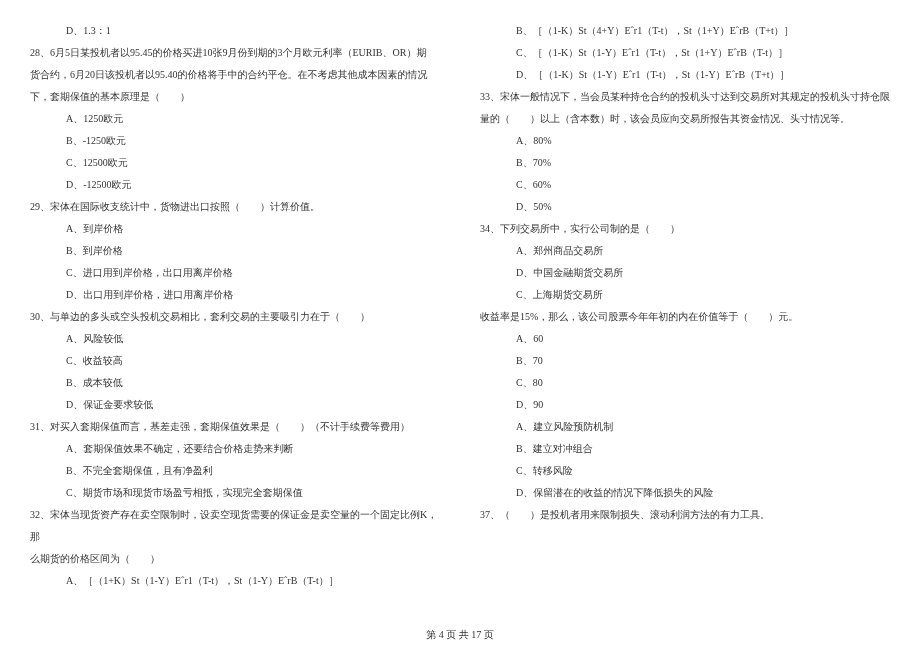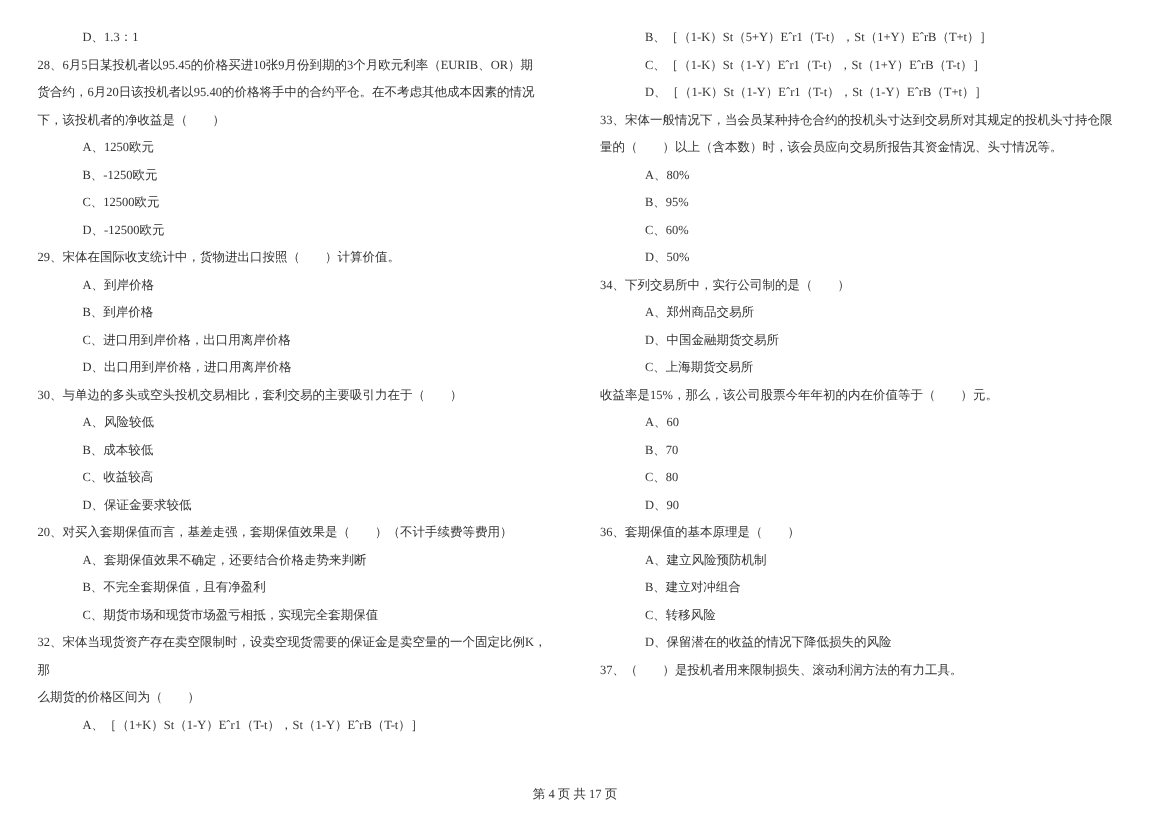--- a/index.html
+++ b/index.html
@@ -50,64 +50,63 @@
     }
   </style>
 </head>
 <body>
 
 <div class="page">
   <div class="column">
     <span class="option q-indent">D、1.3：1</span>
     <span class="question-text">28、6月5日某投机者以95.45的价格买进10张9月份到期的3个月欧元利率（EURIB、OR）期</span>
     <span class="question-text continuation">货合约，6月20日该投机者以95.40的价格将手中的合约平仓。在不考虑其他成本因素的情况</span>
-    <span class="question-text continuation">下，该投机者的净收益是（　　）</span>
+    <span class="question-text continuation">下，套期保值的基本原理是（　　）</span>
     <span class="option">A、1250欧元</span>
     <span class="option">B、-1250欧元</span>
     <span class="option">C、12500欧元</span>
     <span class="option">D、-12500欧元</span>
     <span class="question-text">29、宋体在国际收支统计中，货物进出口按照（　　）计算价值。</span>
     <span class="option">A、到岸价格</span>
     <span class="option">B、到岸价格</span>
     <span class="option">C、进口用到岸价格，出口用离岸价格</span>
     <span class="option">D、出口用到岸价格，进口用离岸价格</span>
     <span class="question-text">30、与单边的多头或空头投机交易相比，套利交易的主要吸引力在于（　　）</span>
     <span class="option">A、风险较低</span>
+    <span class="option">C、收益较高</span>
     <span class="option">B、成本较低</span>
-    <span class="option">C、收益较高</span>
     <span class="option">D、保证金要求较低</span>
-    <span class="question-text">20、对买入套期保值而言，基差走强，套期保值效果是（　　）（不计手续费等费用）</span>
+    <span class="question-text">31、对买入套期保值而言，基差走强，套期保值效果是（　　）（不计手续费等费用）</span>
     <span class="option">A、套期保值效果不确定，还要结合价格走势来判断</span>
     <span class="option">B、不完全套期保值，且有净盈利</span>
     <span class="option">C、期货市场和现货市场盈亏相抵，实现完全套期保值</span>
     <span class="question-text">32、宋体当现货资产存在卖空限制时，设卖空现货需要的保证金是卖空量的一个固定比例K，那</span>
     <span class="question-text continuation">么期货的价格区间为（　　）</span>
     <span class="option">A、［（1+K）St（1-Y）Eˆr1（T-t），St（1-Y）EˆrB（T-t）］</span>
   </div>
 
   <div class="column">
-    <span class="option">B、［（1-K）St（5+Y）Eˆr1（T-t），St（1+Y）EˆrB（T+t）］</span>
+    <span class="option">B、［（1-K）St（4+Y）Eˆr1（T-t），St（1+Y）EˆrB（T+t）］</span>
     <span class="option">C、［（1-K）St（1-Y）Eˆr1（T-t），St（1+Y）EˆrB（T-t）］</span>
     <span class="option">D、［（1-K）St（1-Y）Eˆr1（T-t），St（1-Y）EˆrB（T+t）］</span>
     <span class="question-text">33、宋体一般情况下，当会员某种持仓合约的投机头寸达到交易所对其规定的投机头寸持仓限</span>
     <span class="question-text continuation">量的（　　）以上（含本数）时，该会员应向交易所报告其资金情况、头寸情况等。</span>
     <span class="option">A、80%</span>
-    <span class="option">B、95%</span>
+    <span class="option">B、70%</span>
     <span class="option">C、60%</span>
     <span class="option">D、50%</span>
     <span class="question-text">34、下列交易所中，实行公司制的是（　　）</span>
     <span class="option">A、郑州商品交易所</span>
     <span class="option">D、中国金融期货交易所</span>
     <span class="option">C、上海期货交易所</span>
     <span class="question-text continuation">收益率是15%，那么，该公司股票今年年初的内在价值等于（　　）元。</span>
     <span class="option">A、60</span>
     <span class="option">B、70</span>
     <span class="option">C、80</span>
     <span class="option">D、90</span>
-    <span class="question-text">36、套期保值的基本原理是（　　）</span>
     <span class="option">A、建立风险预防机制</span>
     <span class="option">B、建立对冲组合</span>
     <span class="option">C、转移风险</span>
     <span class="option">D、保留潜在的收益的情况下降低损失的风险</span>
     <span class="question-text">37、（　　）是投机者用来限制损失、滚动利润方法的有力工具。</span>
   </div>
 </div>
 
 <div class="footer">第 4 页 共 17 页</div>
 

